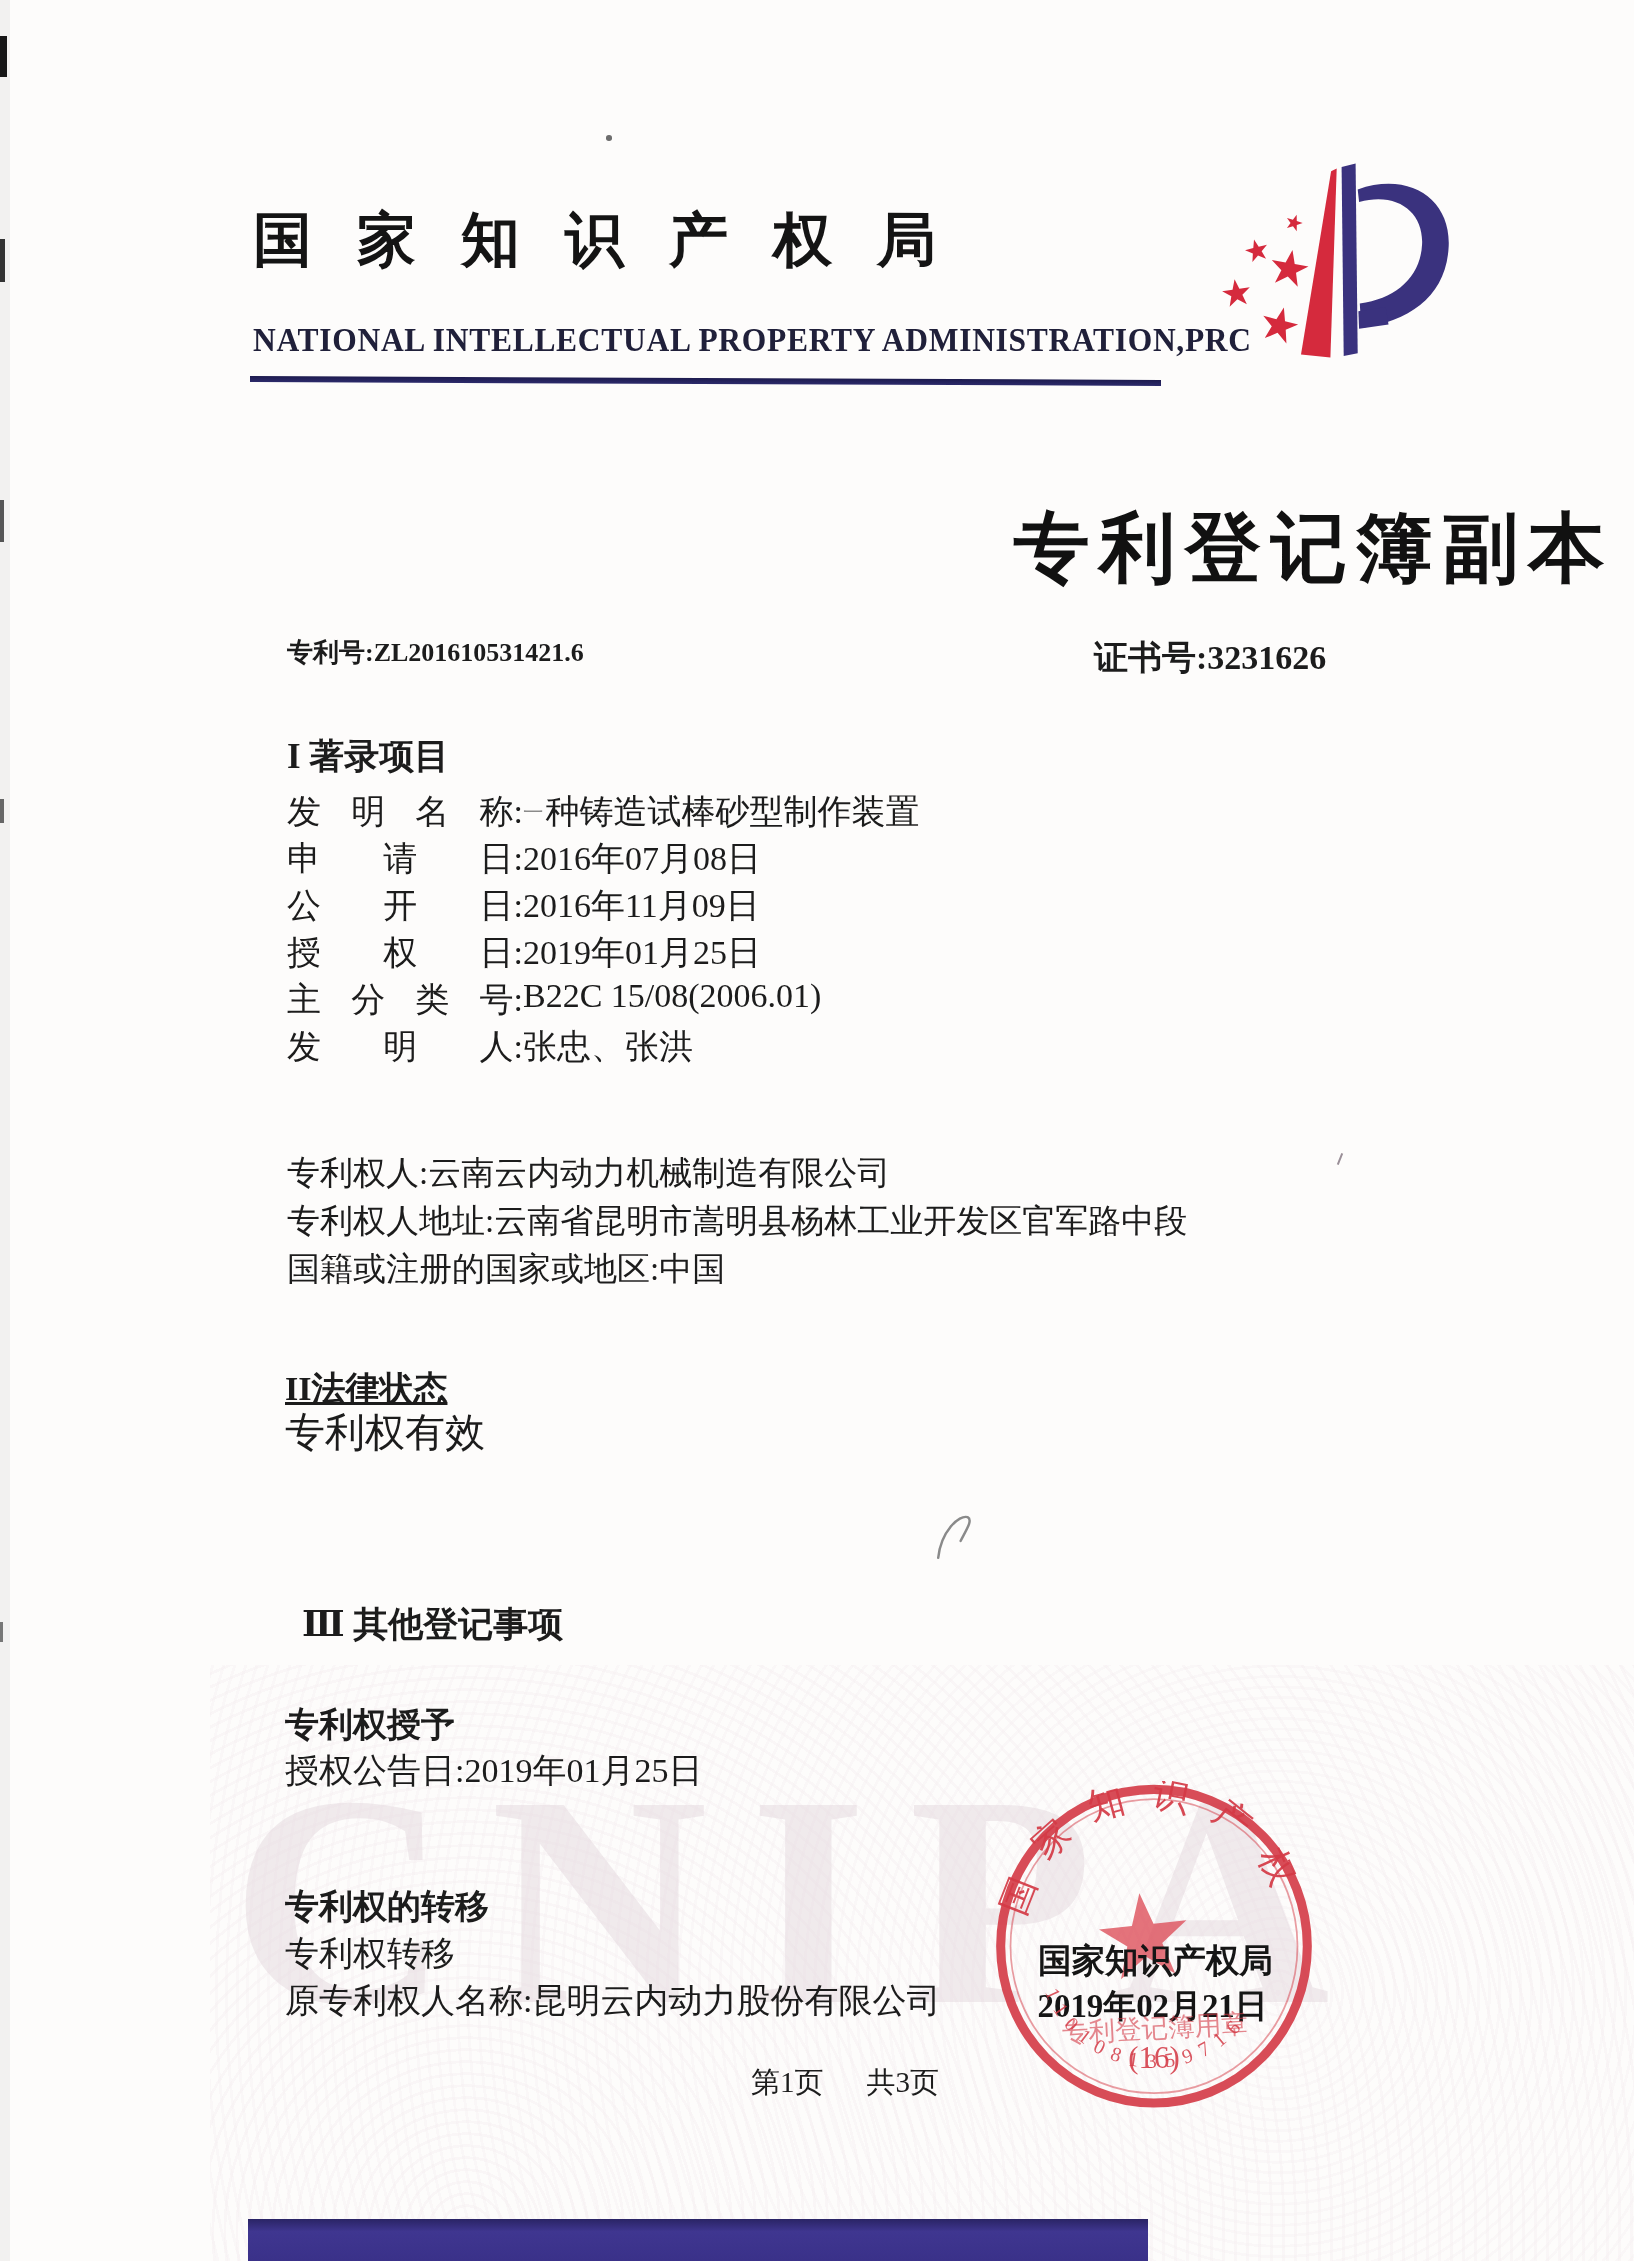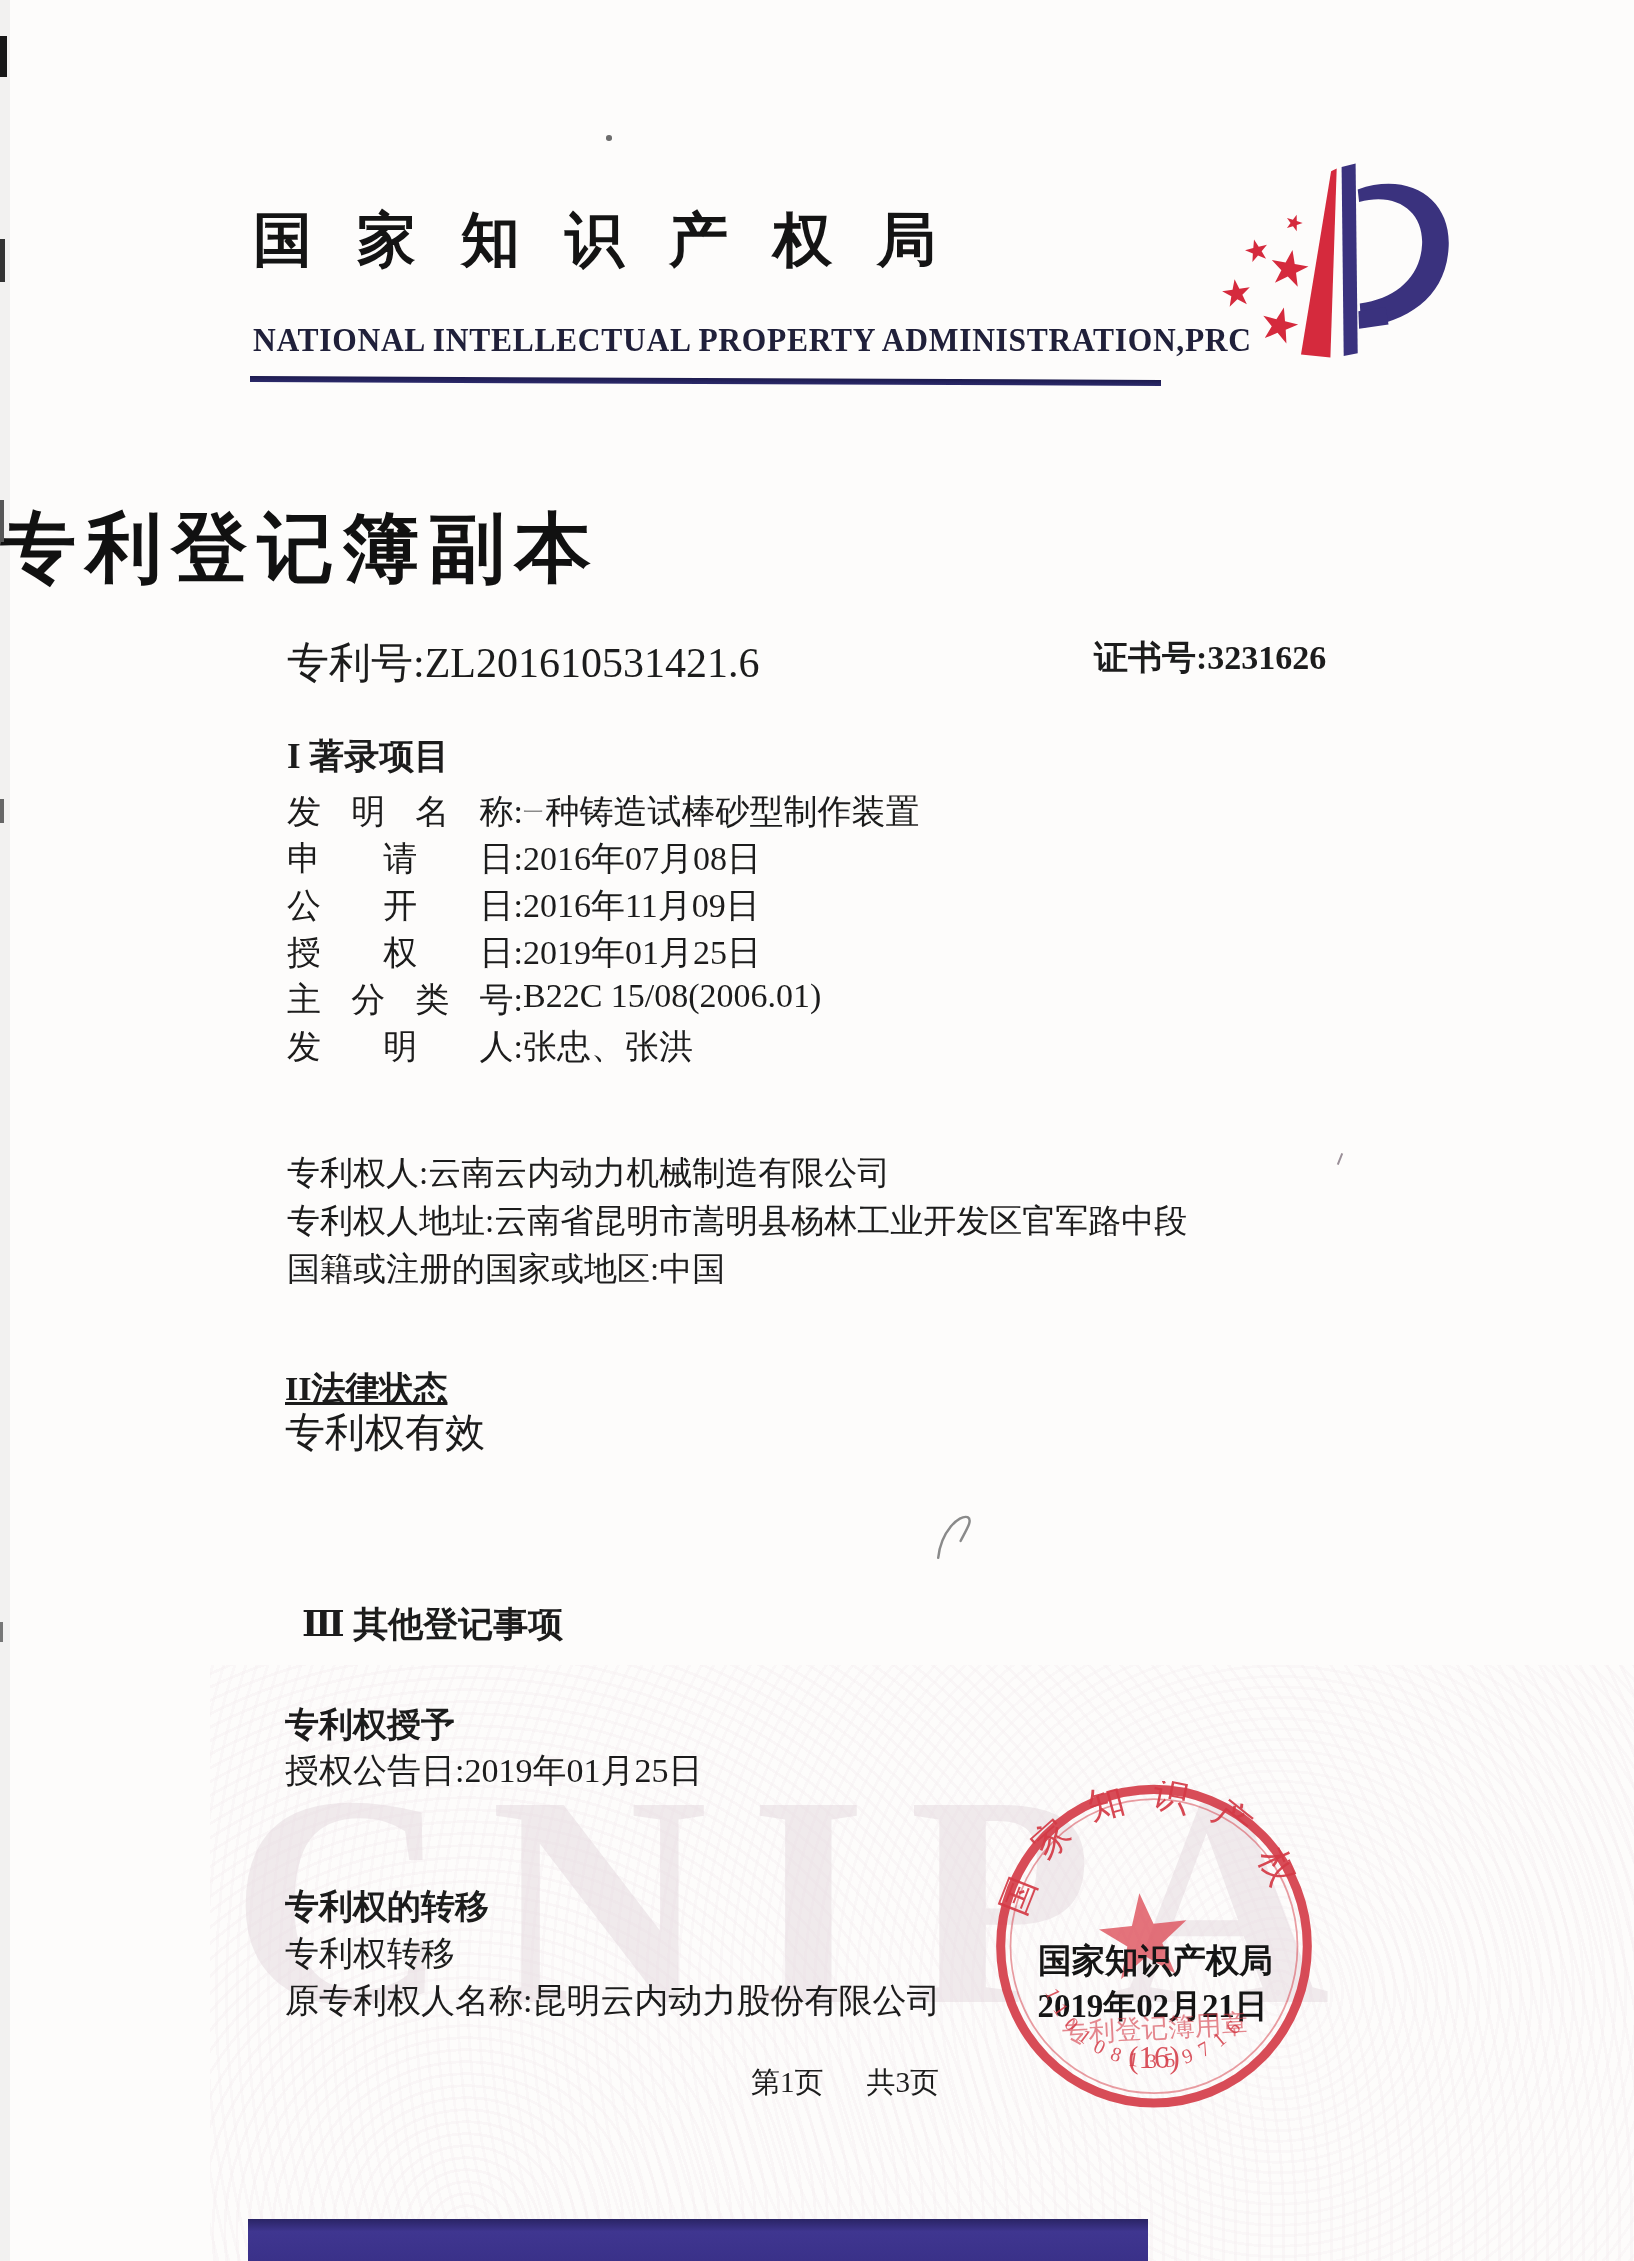--- a/index.html
+++ b/index.html
@@ -27,25 +27,25 @@
     color:#20203a;white-space:nowrap;
   }
   .header-rule{
     left:250px;top:378px;width:911px;height:6.3px;
     background:linear-gradient(180deg,#1d1b4e,#2c2a6b);
     transform:rotate(0.25deg);
   }
 
   
   .doc-title{
-    left:0;top:498px;width:1614px;text-align:left;
+    left:0;top:498px;width:1614px;text-align:right;
     font-size:76px;font-weight:bold;letter-spacing:9.8px;
     color:#111;
   }
-  .meta-patent{left:287px;top:635px;font-size:42px;font-weight:normal;}
+  .meta-patent{left:287px;top:635px;font-size:26px;font-weight:bold;}
   .meta-cert{left:1094px;top:635px;font-size:34px;font-weight:bold;}
 
   
   .s1-heading{left:287px;top:733px;font-size:35px;font-weight:bold;}
   .rows{left:287px;top:789px;}
   .row{height:47px;display:flex;align-items:flex-start;font-size:34px;}
   .lbl{display:inline-flex;justify-content:space-between;width:236px;flex:none;}
   .val{white-space:nowrap;}
   .faint{opacity:.5;font-size:.6em;vertical-align:.22em;letter-spacing:2.1px;}
 

